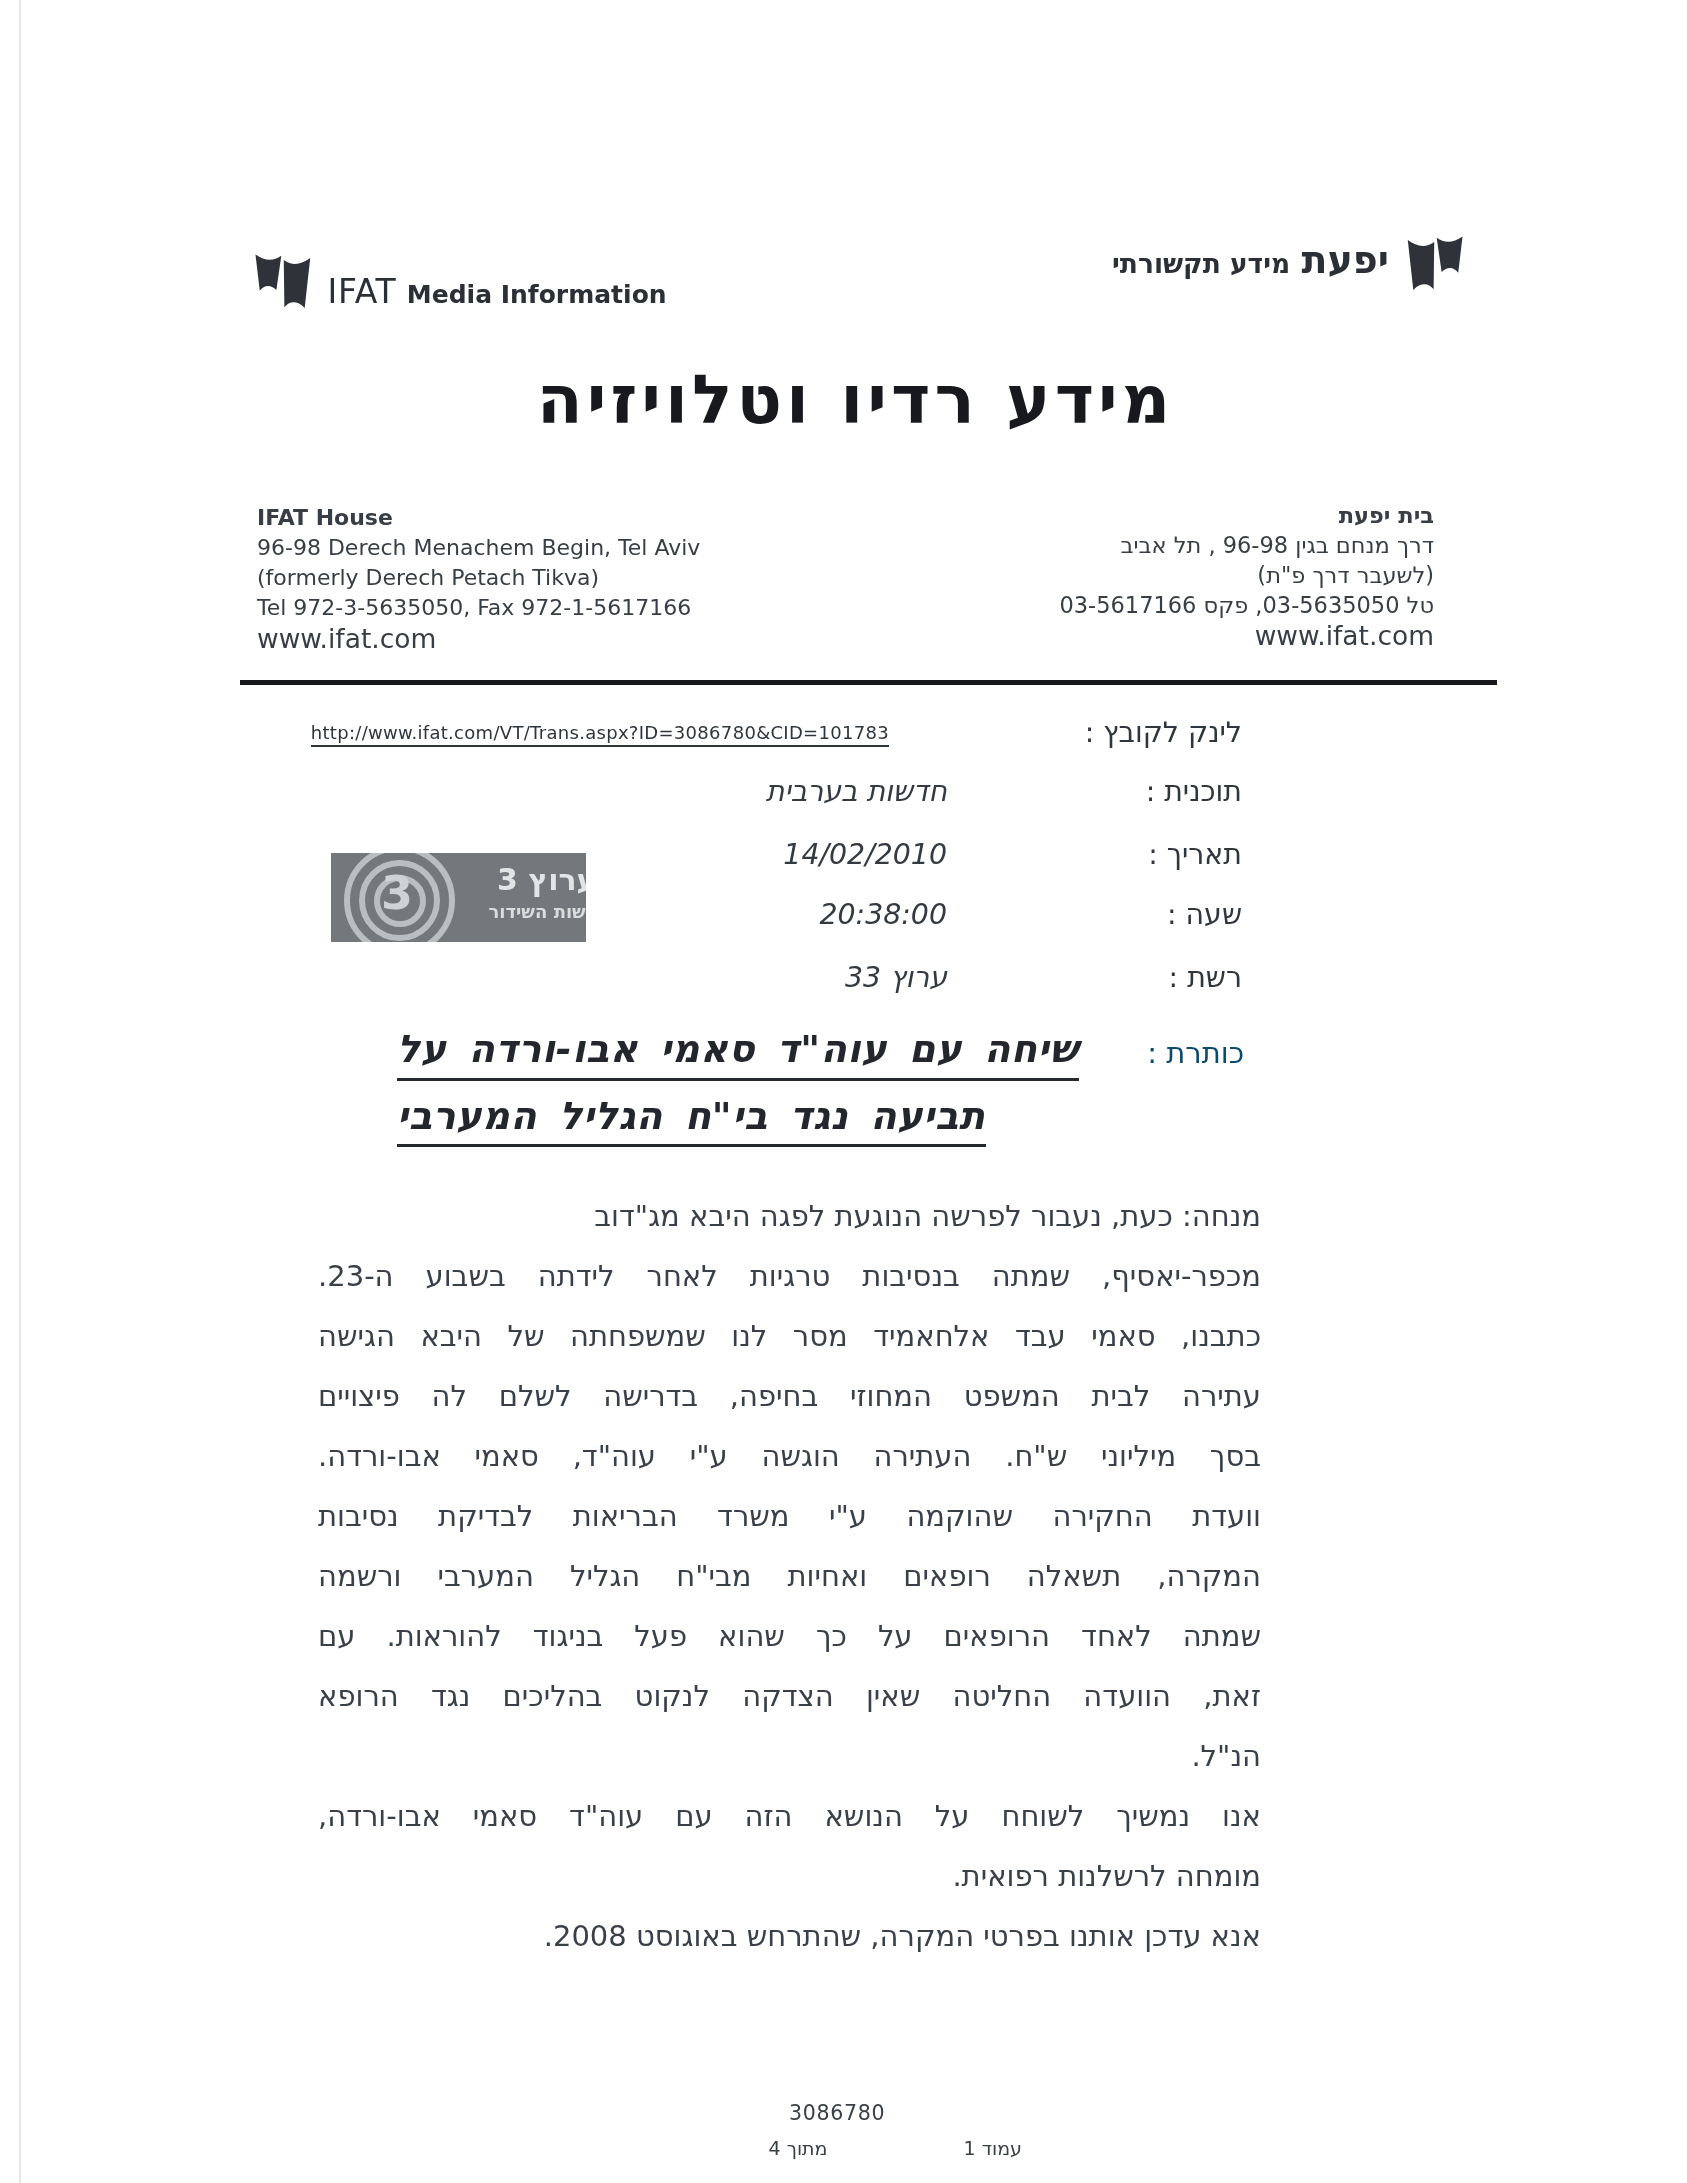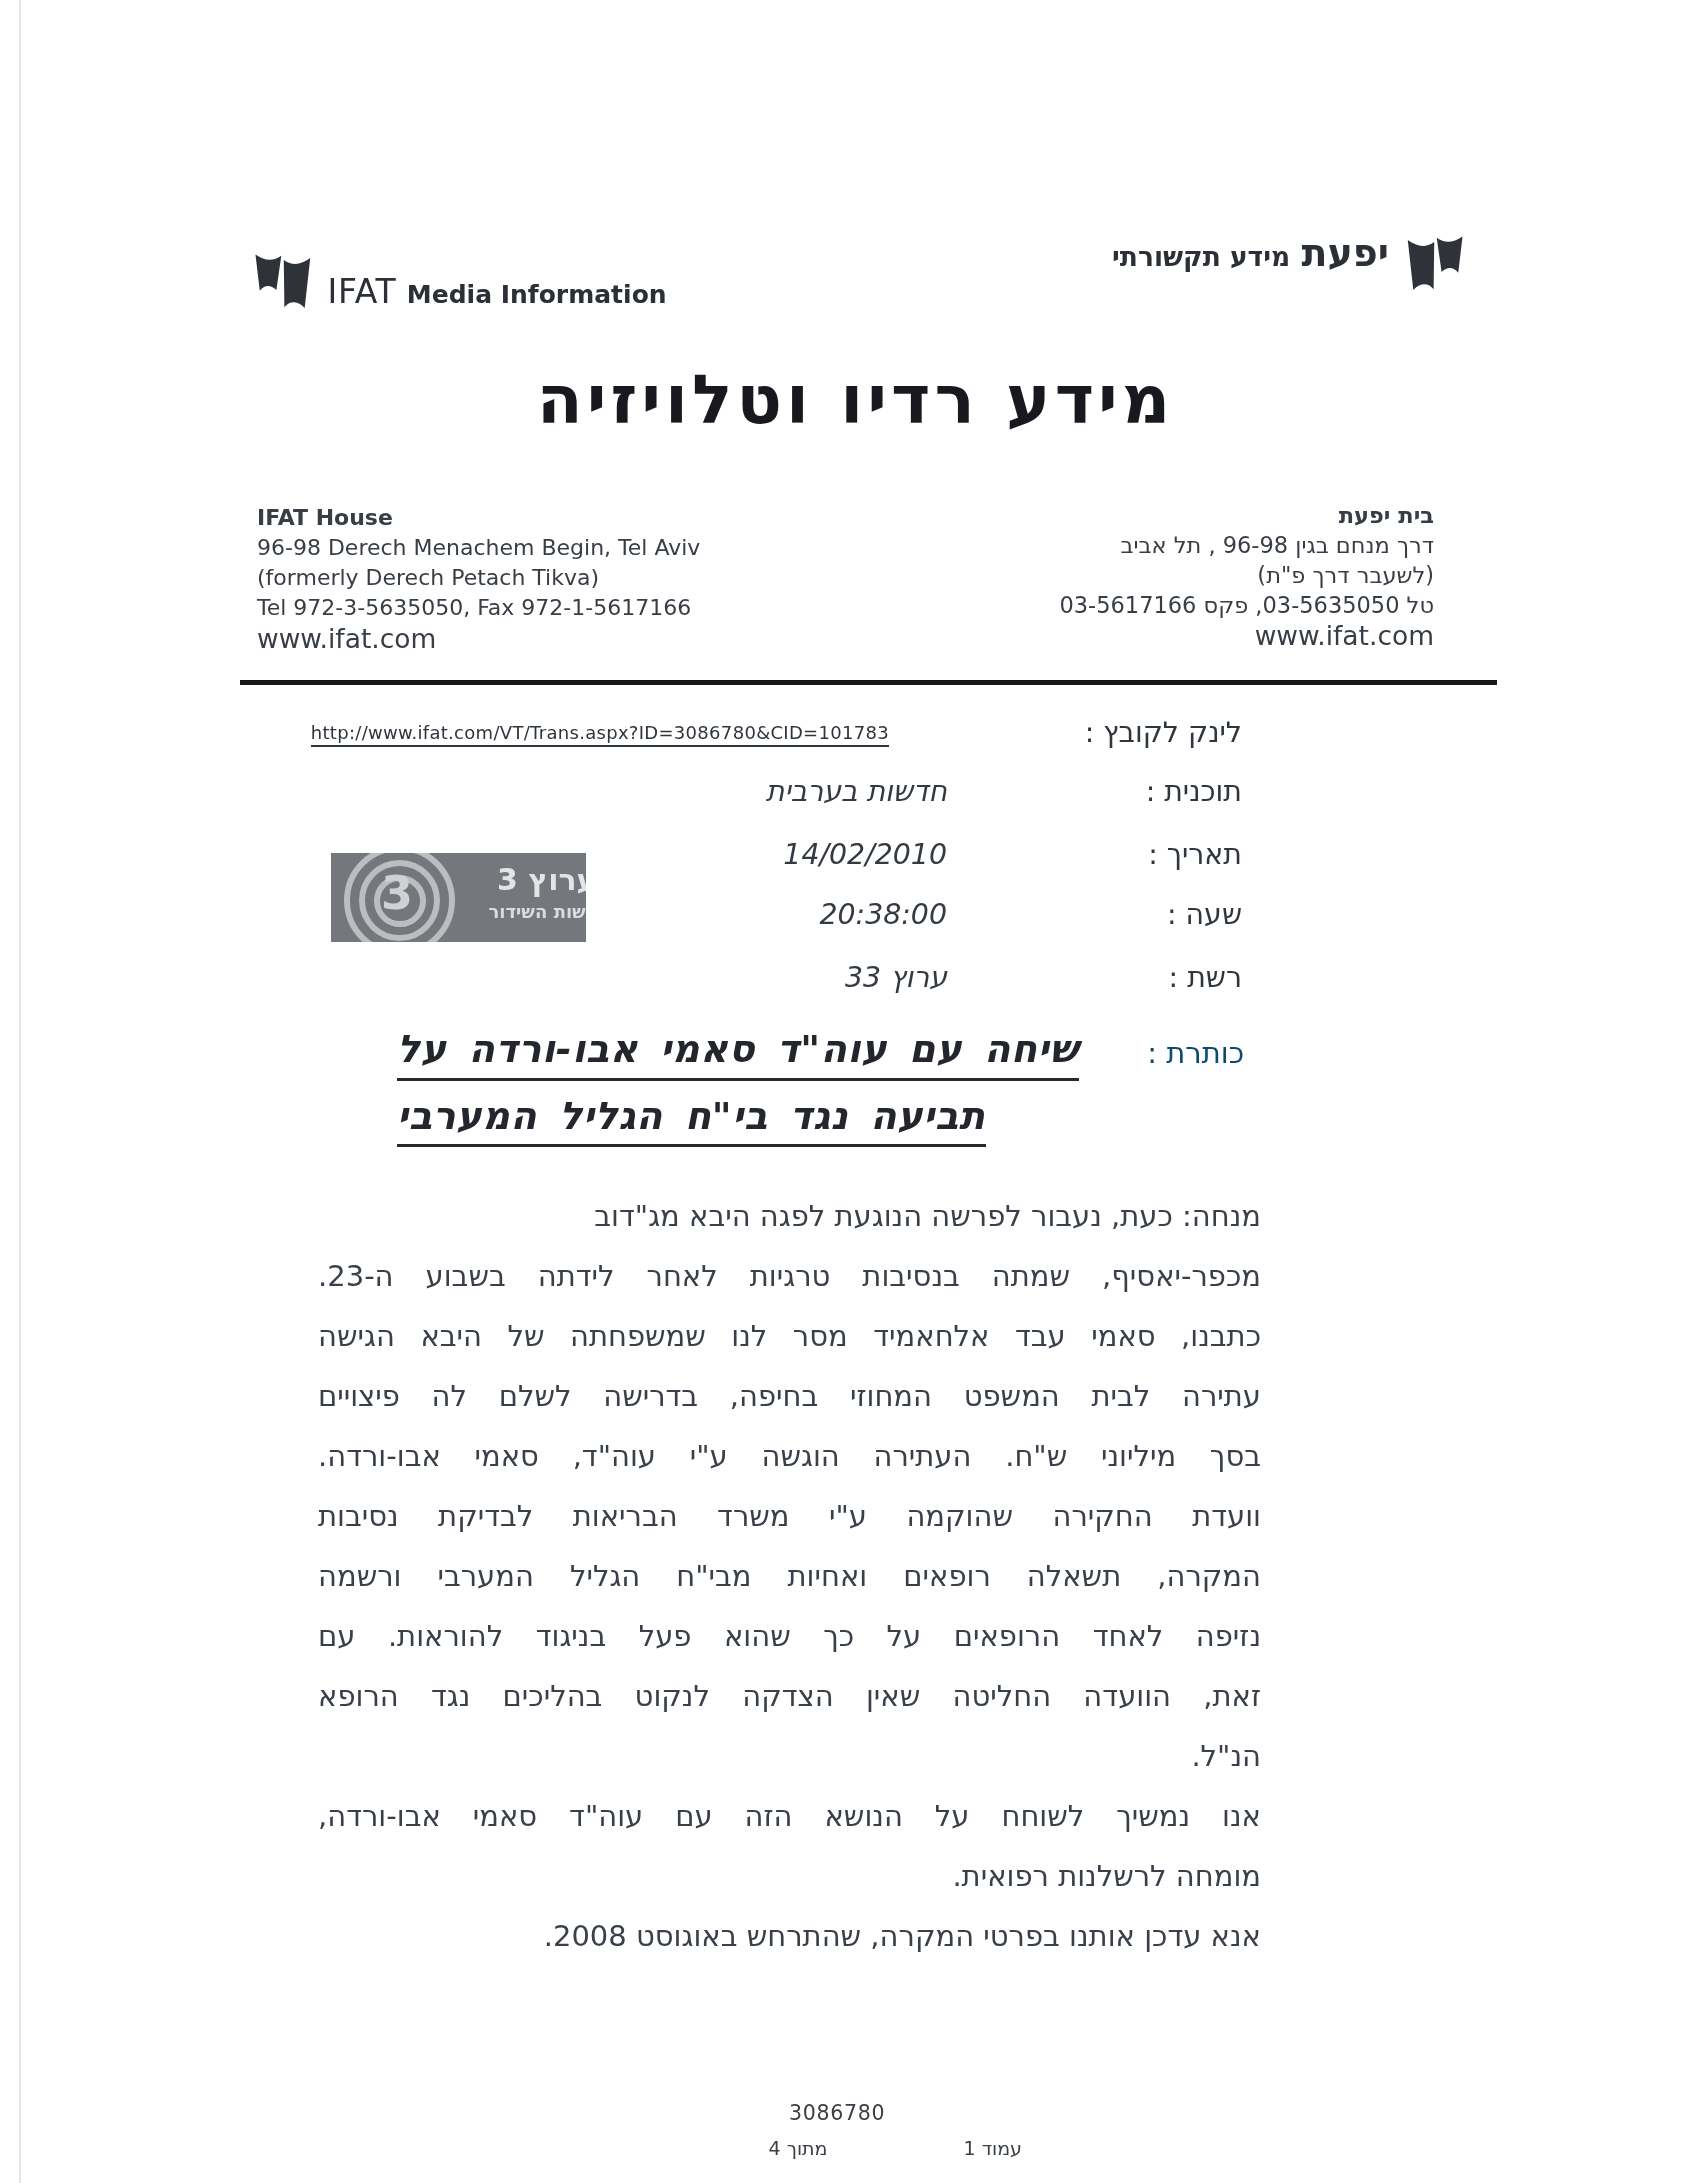--- a/index.html
+++ b/index.html
@@ -5,21 +5,21 @@
   html,body{margin:0;padding:0;background:#ffffff;}
   .page{position:relative;width:1687px;height:2183px;background:#ffffff;overflow:hidden;
         font-family:"DejaVu Sans",sans-serif;color:#353b42;}
   .scan-edge{position:absolute;left:18.5px;top:0;width:2px;height:2183px;background:#e4e7ea;}
 
   
   .logo-en{position:absolute;left:253px;top:251px;display:flex;align-items:flex-end;gap:10.6px;}
   .logo-en .ifat{font-size:33px;font-weight:normal;color:#2b2f36;line-height:1;margin-bottom:4px;letter-spacing:0.7px;}
   .logo-en .mi{font-size:25px;font-weight:bold;color:#2b2f36;line-height:1;margin-bottom:5.3px;}
   .logo-he{position:absolute;right:222px;top:233px;display:flex;align-items:flex-end;gap:12px;}
-  .logo-he .he-text{direction:rtl;line-height:1;margin-bottom:22px;white-space:nowrap;}
+  .logo-he .he-text{direction:rtl;line-height:1;margin-bottom:15px;white-space:nowrap;}
   .logo-he .he-big{font-size:38px;font-weight:bold;color:#2b2f36;}
   .logo-he .he-small{font-size:26.5px;font-weight:bold;color:#2b2f36;margin-right:8px;}
   .mark{display:block;}
   .mark.mirror{transform:scaleX(-1);}
 
   .doc-title{position:absolute;left:0;top:361px;width:1687px;text-align:center;
              font-size:67px;font-weight:bold;color:#17191e;letter-spacing:4px;direction:rtl;padding-left:12px;}
 
   
   .addr-en{position:absolute;left:257px;top:503px;font-size:22px;line-height:30px;color:#383e45;}
@@ -150,21 +150,21 @@
   </div>
 
   <div class="body-text">
     <div class="bl">מנחה: כעת, נעבור לפרשה הנוגעת לפגה היבא מג"דוב</div>
     <div class="bl j">מכפר-יאסיף, שמתה בנסיבות טרגיות לאחר לידתה בשבוע ה-23.</div>
     <div class="bl j">כתבנו, סאמי עבד אלחאמיד מסר לנו שמשפחתה של היבא הגישה</div>
     <div class="bl j">עתירה לבית המשפט המחוזי בחיפה, בדרישה לשלם לה פיצויים</div>
     <div class="bl j">בסך מיליוני ש"ח. העתירה הוגשה ע"י עוה"ד, סאמי אבו-ורדה.</div>
     <div class="bl j">וועדת החקירה שהוקמה ע"י משרד הבריאות לבדיקת נסיבות</div>
     <div class="bl j">המקרה, תשאלה רופאים ואחיות מבי"ח הגליל המערבי ורשמה</div>
-    <div class="bl j">נזיפה לאחד הרופאים על כך שהוא פעל בניגוד להוראות. עם</div>
+    <div class="bl j">שמתה לאחד הרופאים על כך שהוא פעל בניגוד להוראות. עם</div>
     <div class="bl j">זאת, הוועדה החליטה שאין הצדקה לנקוט בהליכים נגד הרופא</div>
     <div class="bl">הנ"ל.</div>
     <div class="bl j">אנו נמשיך לשוחח על הנושא הזה עם עוה"ד סאמי אבו-ורדה,</div>
     <div class="bl">מומחה לרשלנות רפואית.</div>
     <div class="bl">אנא עדכן אותנו בפרטי המקרה, שהתרחש באוגוסט 2008.</div>
   </div>
 
   <div class="doc-id">3086780</div>
   <div class="page-ind">
     <span>עמוד 1</span>

